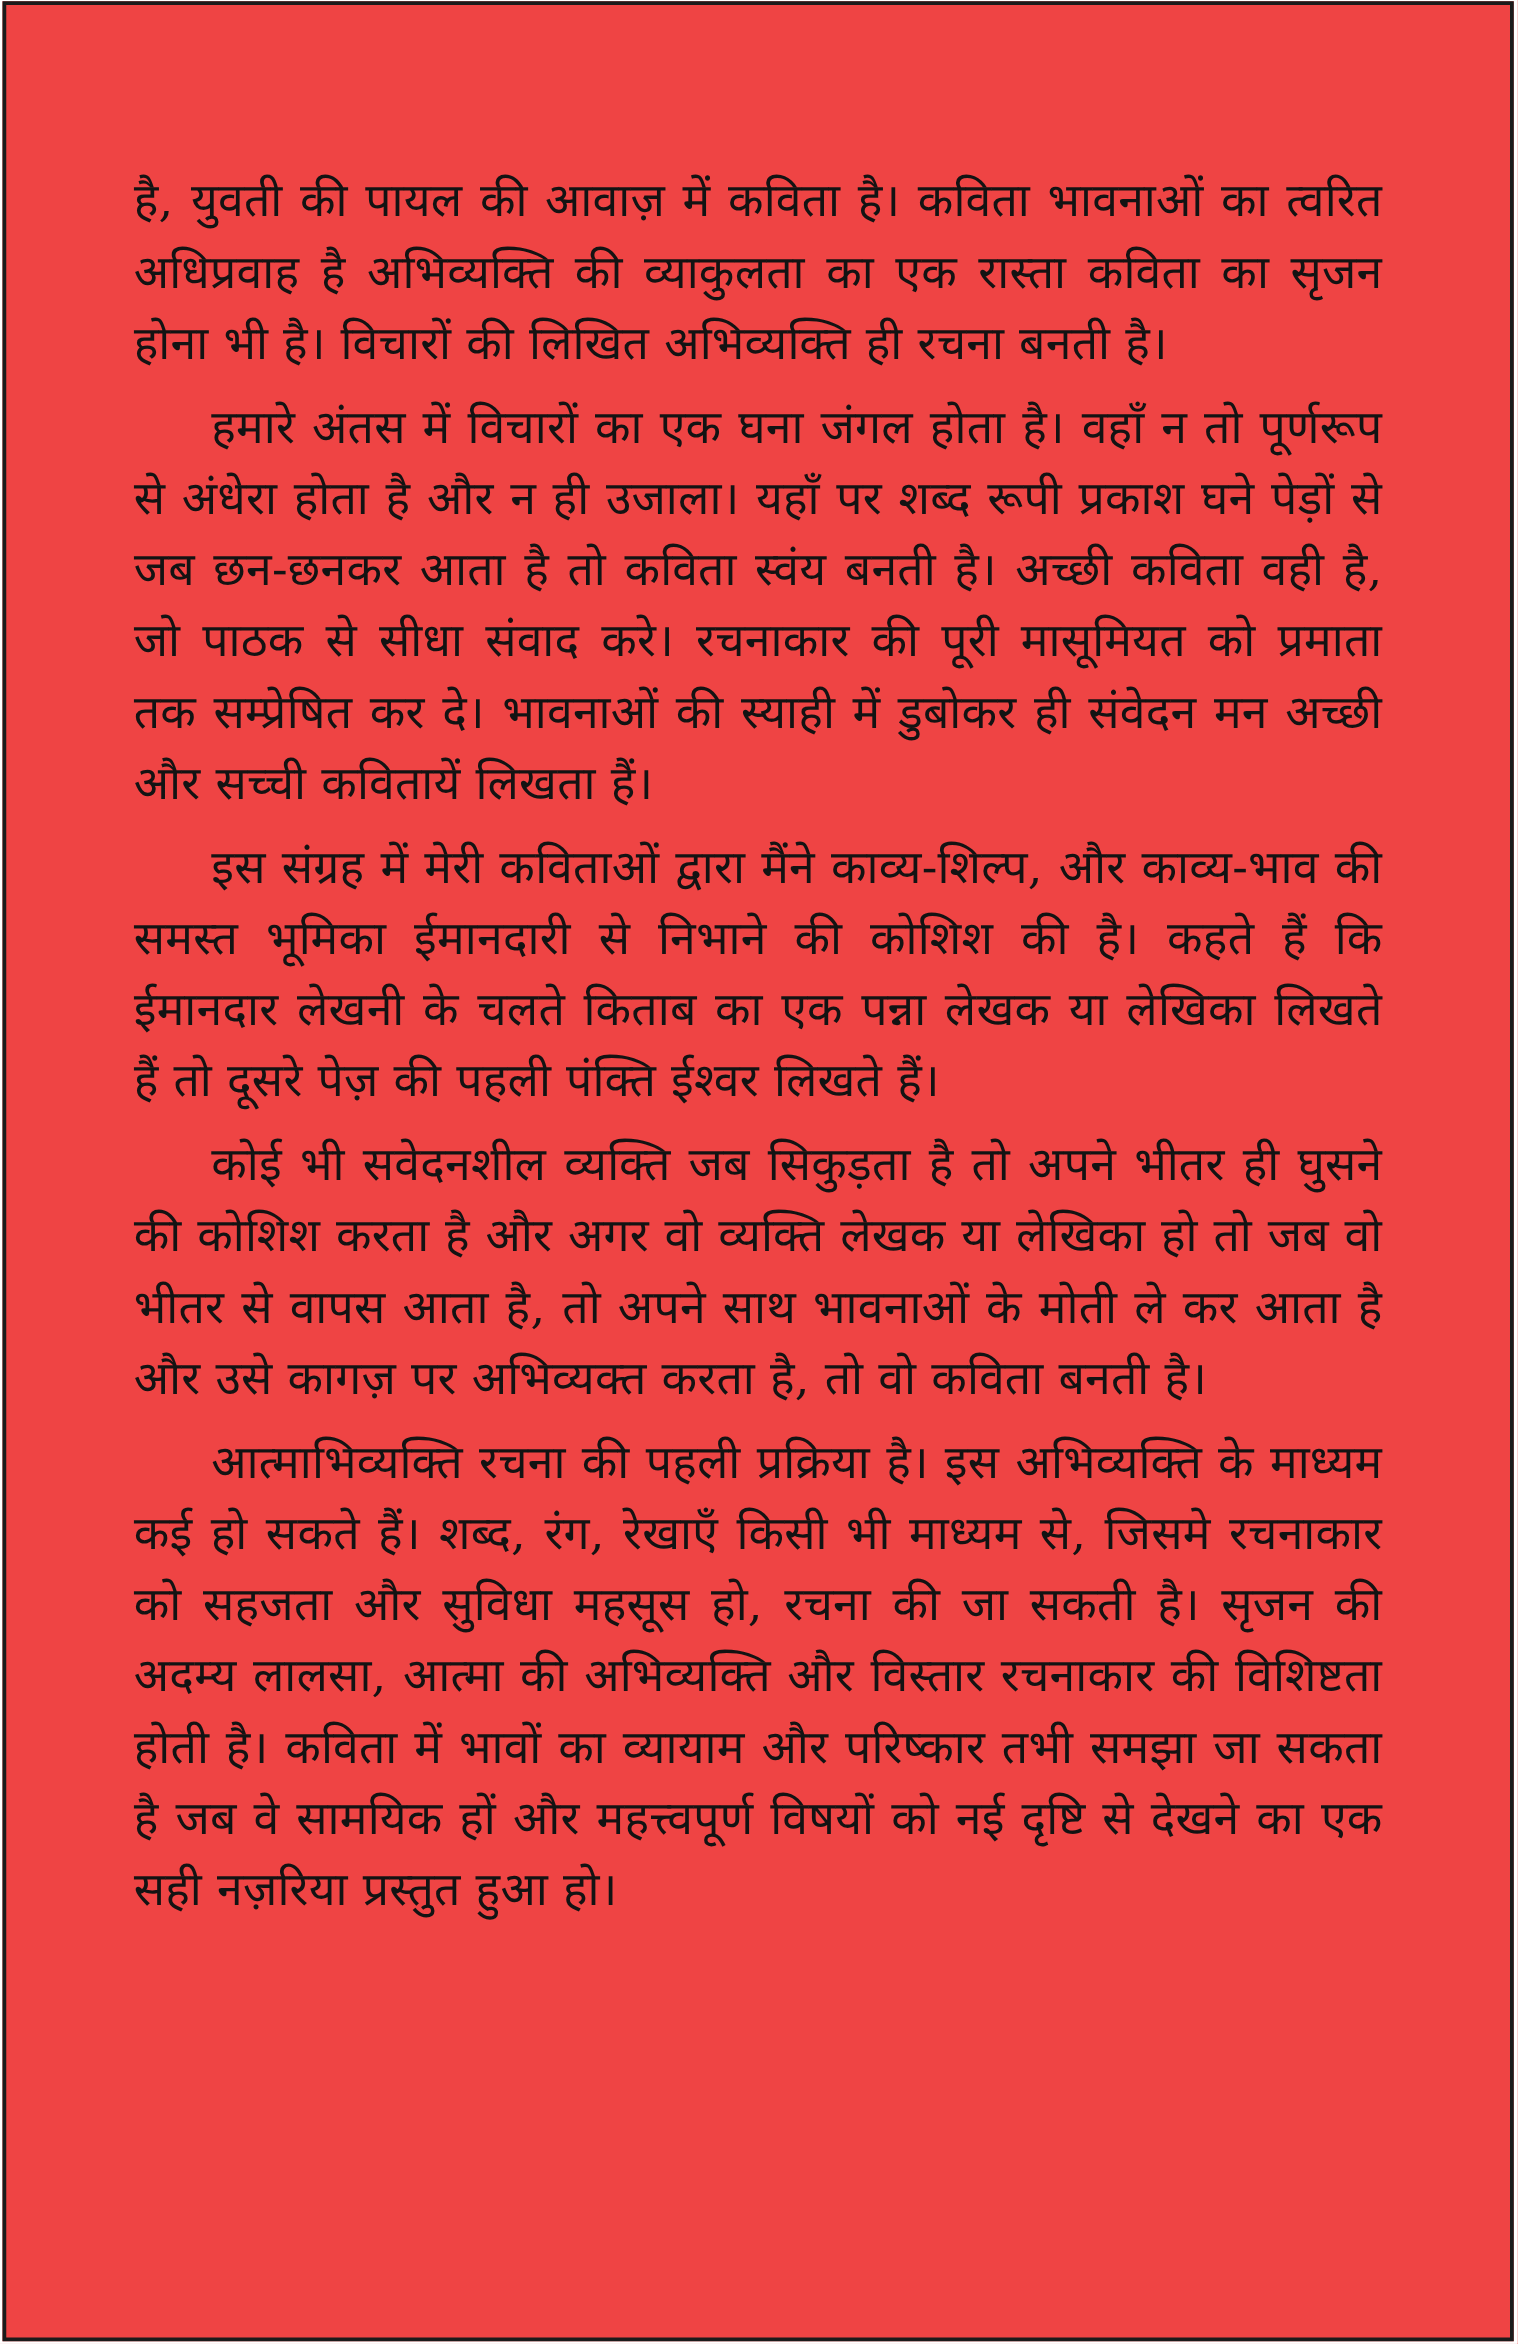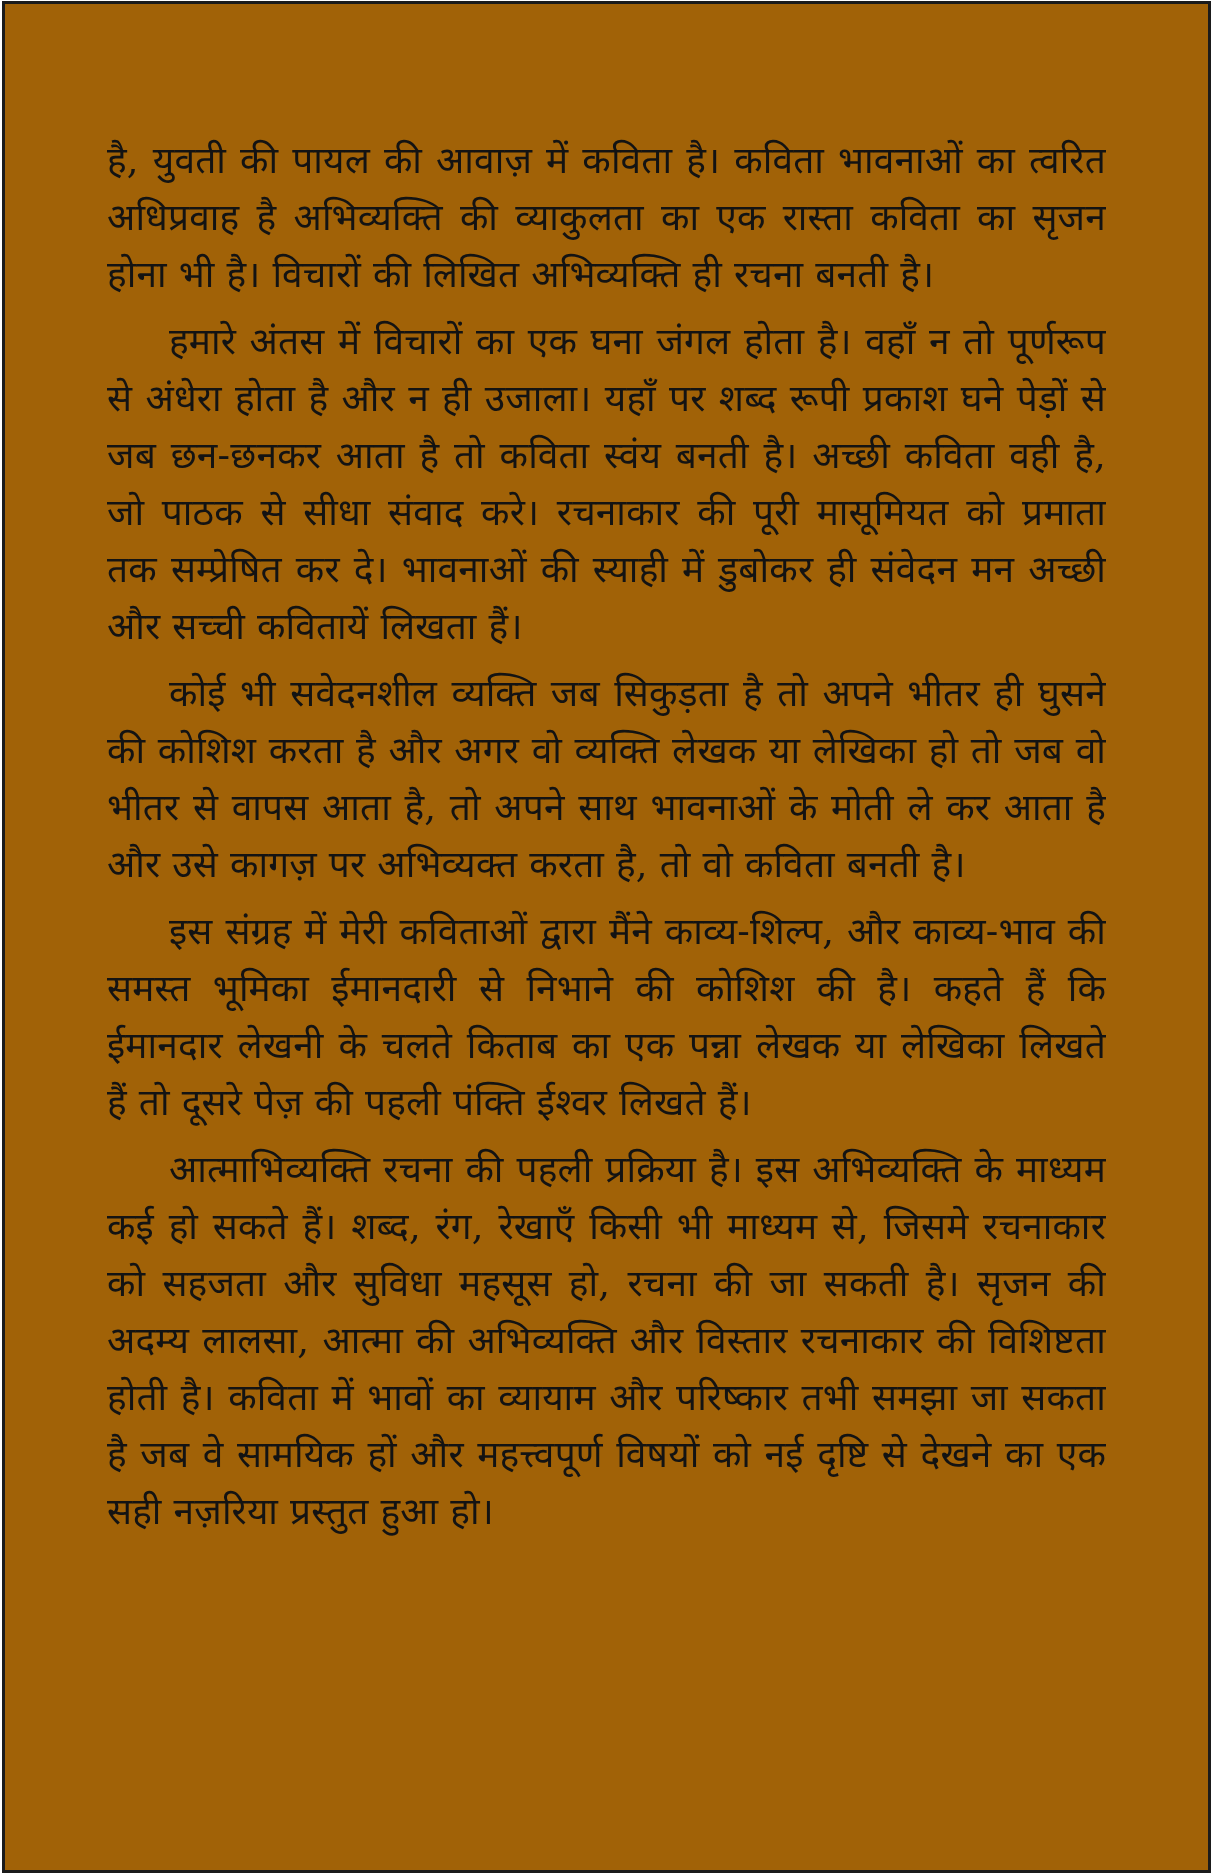--- a/index.html
+++ b/index.html
@@ -13,21 +13,21 @@
     position: relative;
     font-family: "DejaVu Serif", "Liberation Serif", serif;
   }
   .page-frame {
     position: absolute;
     left: 2px;
     top: 1px;
     right: 3px;
     bottom: 2px;
     border: 3px solid #1b1b1b;
-    background: #a16207;
+    background: #ef4444;
     box-sizing: border-box;
   }
   .page-content {
     position: absolute;
     left: 102px;
     right: 102px;
     top: 128px;
     bottom: 40px;
     overflow: hidden;
   }
@@ -44,17 +44,17 @@
     text-indent: 0;
   }
 </style>
 </head>
 <body>
 
 <div class="page-frame">
   <div class="page-content">
     <p class="para no-indent">है, युवती की पायल की आवाज़ में कविता है। कविता भावनाओं का त्वरित अधिप्रवाह है अभिव्यक्ति की व्याकुलता का एक रास्ता कविता का सृजन होना भी है। विचारों की लिखित अभिव्यक्ति ही रचना बनती है।</p>
     <p class="para">हमारे अंतस में विचारों का एक घना जंगल होता है। वहाँ न तो पूर्णरूप से अंधेरा होता है और न ही उजाला। यहाँ पर शब्द रूपी प्रकाश घने पेड़ों से जब छन-छनकर आता है तो कविता स्वंय बनती है। अच्छी कविता वही है, जो पाठक से सीधा संवाद करे। रचनाकार की पूरी मासूमियत को प्रमाता तक सम्प्रेषित कर दे। भावनाओं की स्याही में डुबोकर ही संवेदन मन अच्छी और सच्ची कवितायें लिखता हैं।</p>
+    <p class="para">इस संग्रह में मेरी कविताओं द्वारा मैंने काव्य-शिल्प, और काव्य-भाव की समस्त भूमिका ईमानदारी से निभाने की कोशिश की है। कहते हैं कि ईमानदार लेखनी के चलते किताब का एक पन्ना लेखक या लेखिका लिखते हैं तो दूसरे पेज़ की पहली पंक्ति ईश्वर लिखते हैं।</p>
     <p class="para">कोई भी सवेदनशील व्यक्ति जब सिकुड़ता है तो अपने भीतर ही घुसने की कोशिश करता है और अगर वो व्यक्ति लेखक या लेखिका हो तो जब वो भीतर से वापस आता है, तो अपने साथ भावनाओं के मोती ले कर आता है और उसे कागज़ पर अभिव्यक्त करता है, तो वो कविता बनती है।</p>
-    <p class="para">इस संग्रह में मेरी कविताओं द्वारा मैंने काव्य-शिल्प, और काव्य-भाव की समस्त भूमिका ईमानदारी से निभाने की कोशिश की है। कहते हैं कि ईमानदार लेखनी के चलते किताब का एक पन्ना लेखक या लेखिका लिखते हैं तो दूसरे पेज़ की पहली पंक्ति ईश्वर लिखते हैं।</p>
     <p class="para">आत्माभिव्यक्ति रचना की पहली प्रक्रिया है। इस अभिव्यक्ति के माध्यम कई हो सकते हैं। शब्द, रंग, रेखाएँ किसी भी माध्यम से, जिसमे रचनाकार को सहजता और सुविधा महसूस हो, रचना की जा सकती है। सृजन की अदम्य लालसा, आत्मा की अभिव्यक्ति और विस्तार रचनाकार की विशिष्टता होती है। कविता में भावों का व्यायाम और परिष्कार तभी समझा जा सकता है जब वे सामयिक हों और महत्त्वपूर्ण विषयों को नई दृष्टि से देखने का एक सही नज़रिया प्रस्तुत हुआ हो।</p>
   </div>
 </div>
 
 </body></html>

